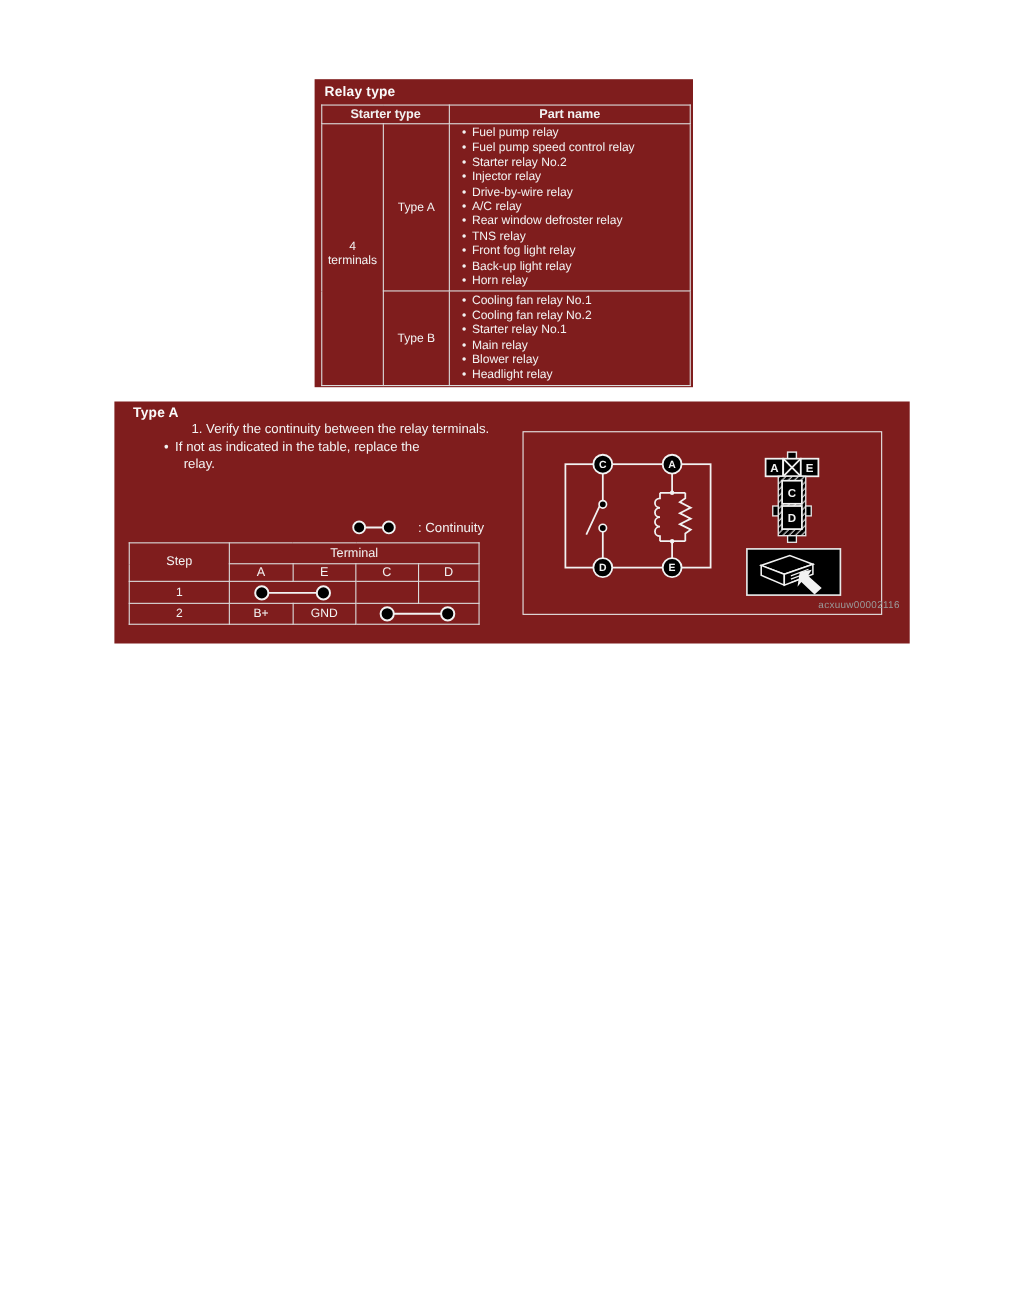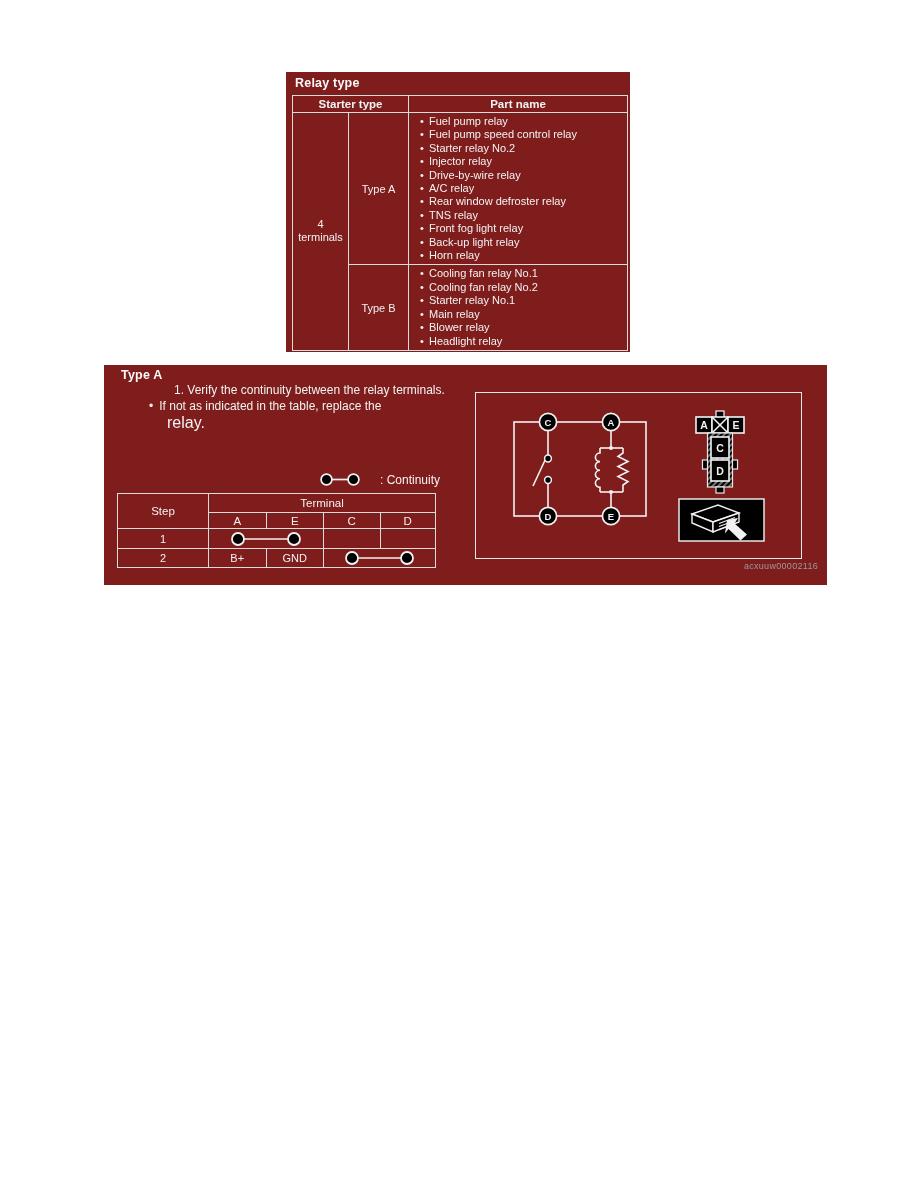--- a/index.html
+++ b/index.html
@@ -30,21 +30,21 @@
   }
   ul.parts-list li::before { content:"\2022"; display:inline-block; width:14px; text-align:center; }
   .two-line { line-height:13px; }
 
   
   #typea-panel { left:104px; top:365px; width:723px; height:220px; }
   #typea-panel .panel-title { left:17px; top:3px; }
   .instr { position:absolute; left:34px; top:18px; font-size:12px; color:#f2f2f2;margin-left:36px; }
   .instr-bullet { position:absolute; left:45px; top:34px; font-size:12px; color:#f2f2f2; }
   .instr-bullet::before { content:"\2022"; margin-right:6px; }
-  .instr-bullet2 { position:absolute; left:63px; top:49px; font-size:16px; color:#f2f2f2; }
+  .instr-bullet2 { position:absolute; left:63px; top:49px; font-size:12px; color:#f2f2f2; }
 
   .legend { position:absolute; left:215px; top:107px; display:flex; align-items:center; }
   .legend .legend-text { font-size:12px; color:#f2f2f2; margin-left:19px; }
 
   table.step-table {
     position:absolute; left:13px; top:128px; border-collapse:collapse;
     color:#f2f2f2; font-size:11px; text-align:center; table-layout:fixed;
   }
   table.step-table th, table.step-table td { border:1px solid #dcdcdc; vertical-align:middle; padding:0; }
   table.step-table th { font-weight:normal; font-size:11.5px; }
@@ -52,21 +52,21 @@
   tr.hdr2 th { height:16px; }
   tr.r1 td { height:20px; }
   tr.r2 td { height:19px; }
   td.cont-cell svg { display:block; margin:0 auto; }
 
   .diagram-box {
     position:absolute; left:371px; top:27px; width:327px; height:167px;
     border:1.5px solid #e8e8e8;
   }
   .watermark {
-    position:absolute; right:9px; top:196px; font-size:9px; color:#9a9a9a; letter-spacing:.3px;
+    position:absolute; right:9px; top:180px; font-size:9px; color:#9a9a9a; letter-spacing:.3px;
   }
 </style>
 </head>
 <body>
 
 <div class="panel" id="relay-panel">
   <div class="panel-title">Relay type</div>
 
   <table class="relay-table">
     <colgroup>

